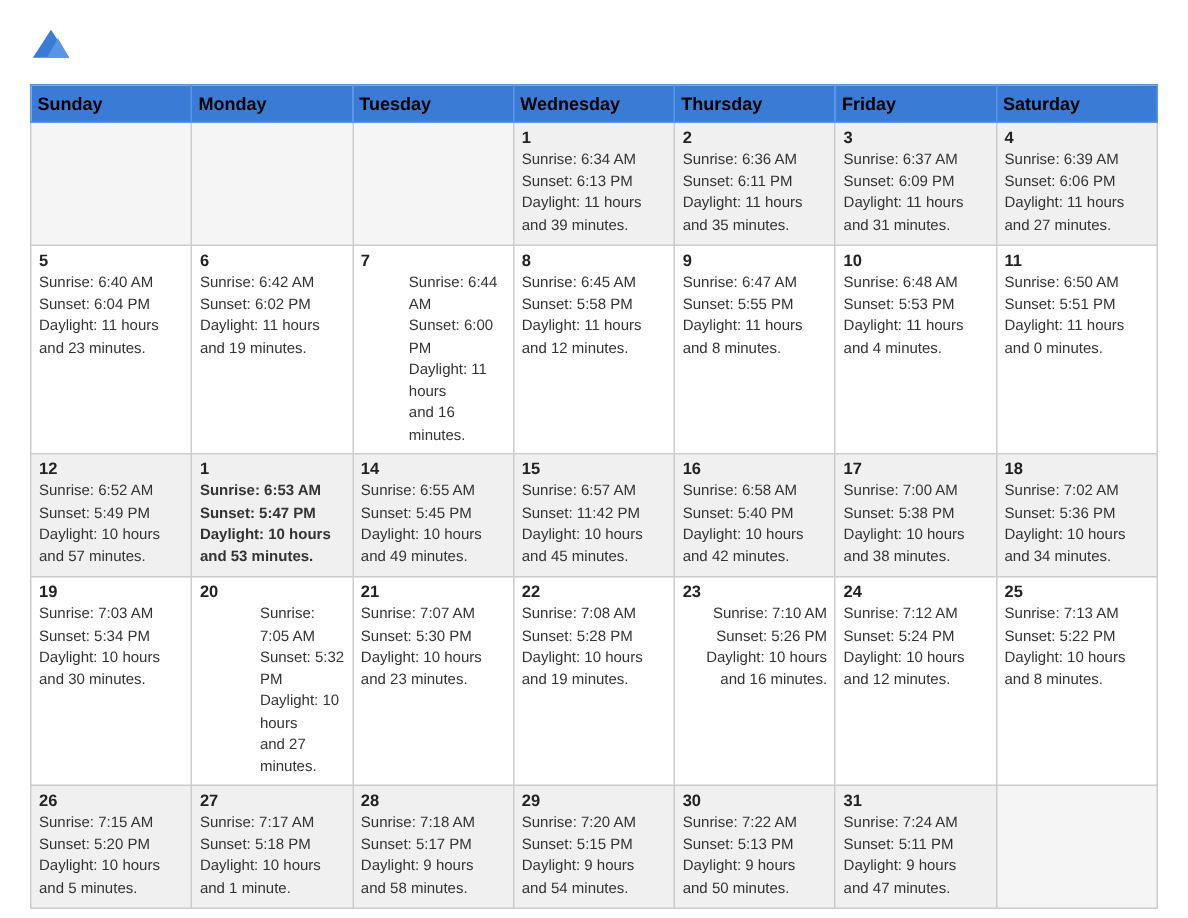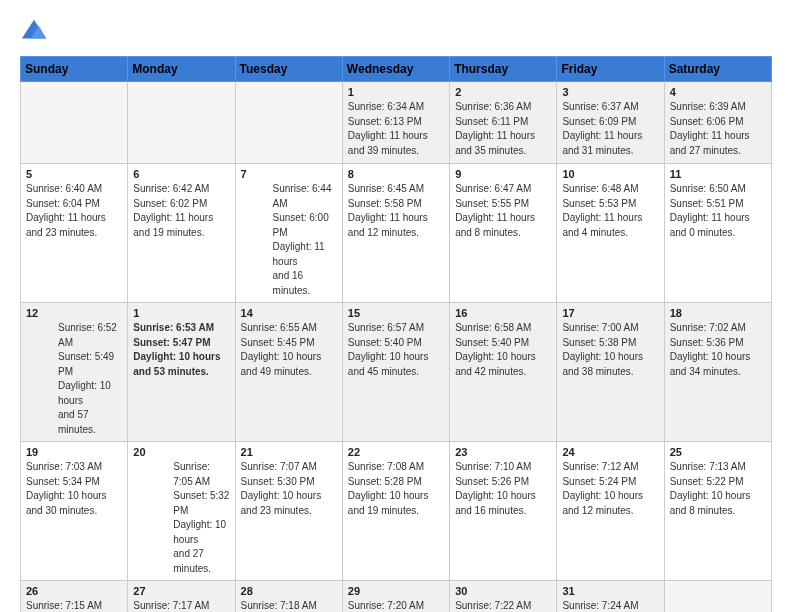--- a/index.html
+++ b/index.html
@@ -222,21 +222,21 @@
             <span class="day-num">11</span>
             <div class="day-info" style="white-space: pre-line;">Sunrise: 6:50 AM
 Sunset: 5:51 PM
 Daylight: 11 hours
 and 0 minutes.</div>
           </td>
         </tr>
         <tr>
           <td class="shaded">
             <span class="day-num">12</span>
-            <div class="day-info" style="white-space: pre-line; margin-left: 32px;">Sunrise: 6:52 AM
+            <div class="day-info" style="white-space: pre-line;">Sunrise: 6:52 AM
 Sunset: 5:49 PM
 Daylight: 10 hours
 and 57 minutes.</div>
           </td>
           <td class="shaded">
             <span class="day-num">1</span>
             <div class="day-info" style="white-space: pre-line; font-weight: bold;">Sunrise: 6:53 AM
 Sunset: 5:47 PM
 Daylight: 10 hours
 and 53 minutes.</div>
@@ -244,21 +244,21 @@
           <td class="shaded">
             <span class="day-num">14</span>
             <div class="day-info" style="white-space: pre-line;">Sunrise: 6:55 AM
 Sunset: 5:45 PM
 Daylight: 10 hours
 and 49 minutes.</div>
           </td>
           <td class="shaded">
             <span class="day-num">15</span>
             <div class="day-info" style="white-space: pre-line;">Sunrise: 6:57 AM
-Sunset: 5:40 PM
+Sunset: 11:42 PM
 Daylight: 10 hours
 and 45 minutes.</div>
           </td>
           <td class="shaded">
             <span class="day-num">16</span>
             <div class="day-info" style="white-space: pre-line;">Sunrise: 6:58 AM
 Sunset: 5:40 PM
 Daylight: 10 hours
 and 42 minutes.</div>
           </td>
@@ -301,21 +301,21 @@
           </td>
           <td>
             <span class="day-num">22</span>
             <div class="day-info" style="white-space: pre-line;">Sunrise: 7:08 AM
 Sunset: 5:28 PM
 Daylight: 10 hours
 and 19 minutes.</div>
           </td>
           <td>
             <span class="day-num">23</span>
-            <div class="day-info" style="white-space: pre-line;">Sunrise: 7:10 AM
+            <div class="day-info" style="white-space: pre-line; text-align: right;">Sunrise: 7:10 AM
 Sunset: 5:26 PM
 Daylight: 10 hours
 and 16 minutes.</div>
           </td>
           <td>
             <span class="day-num">24</span>
             <div class="day-info" style="white-space: pre-line;">Sunrise: 7:12 AM
 Sunset: 5:24 PM
 Daylight: 10 hours
 and 12 minutes.</div>

